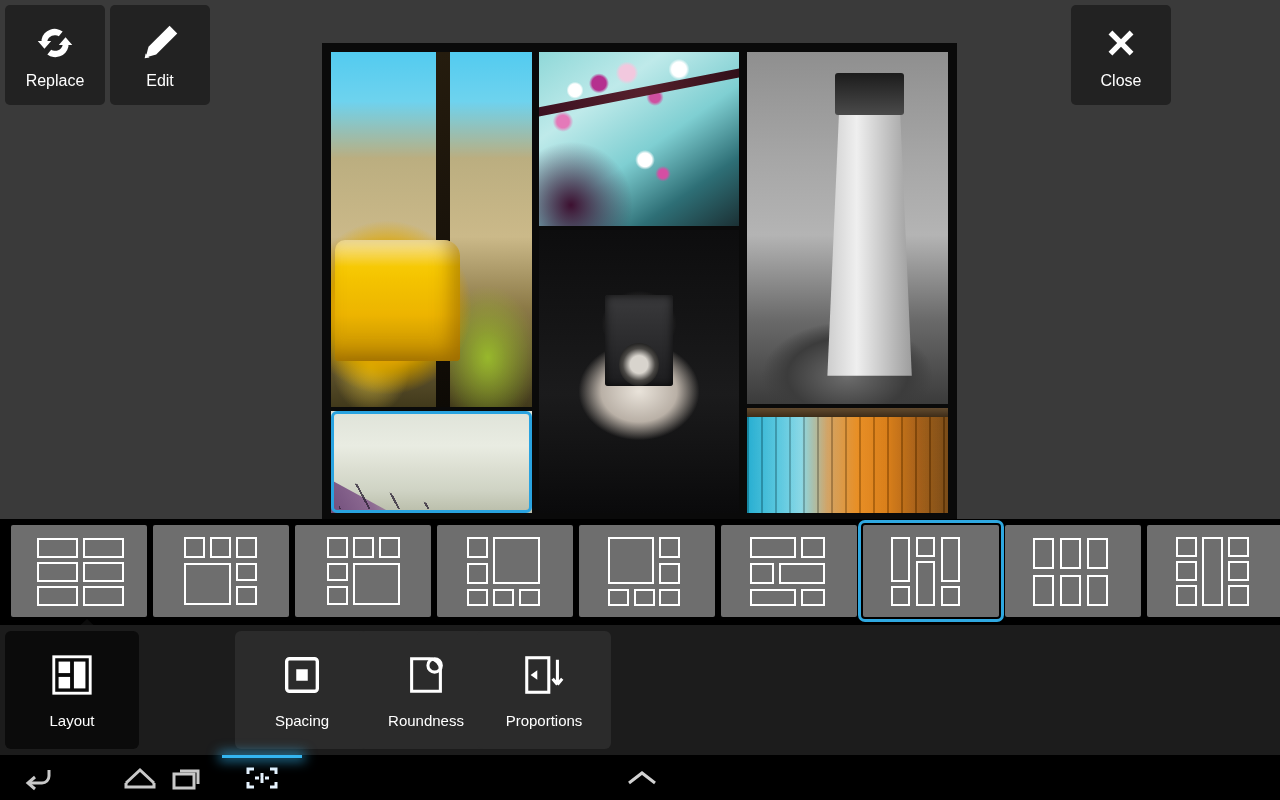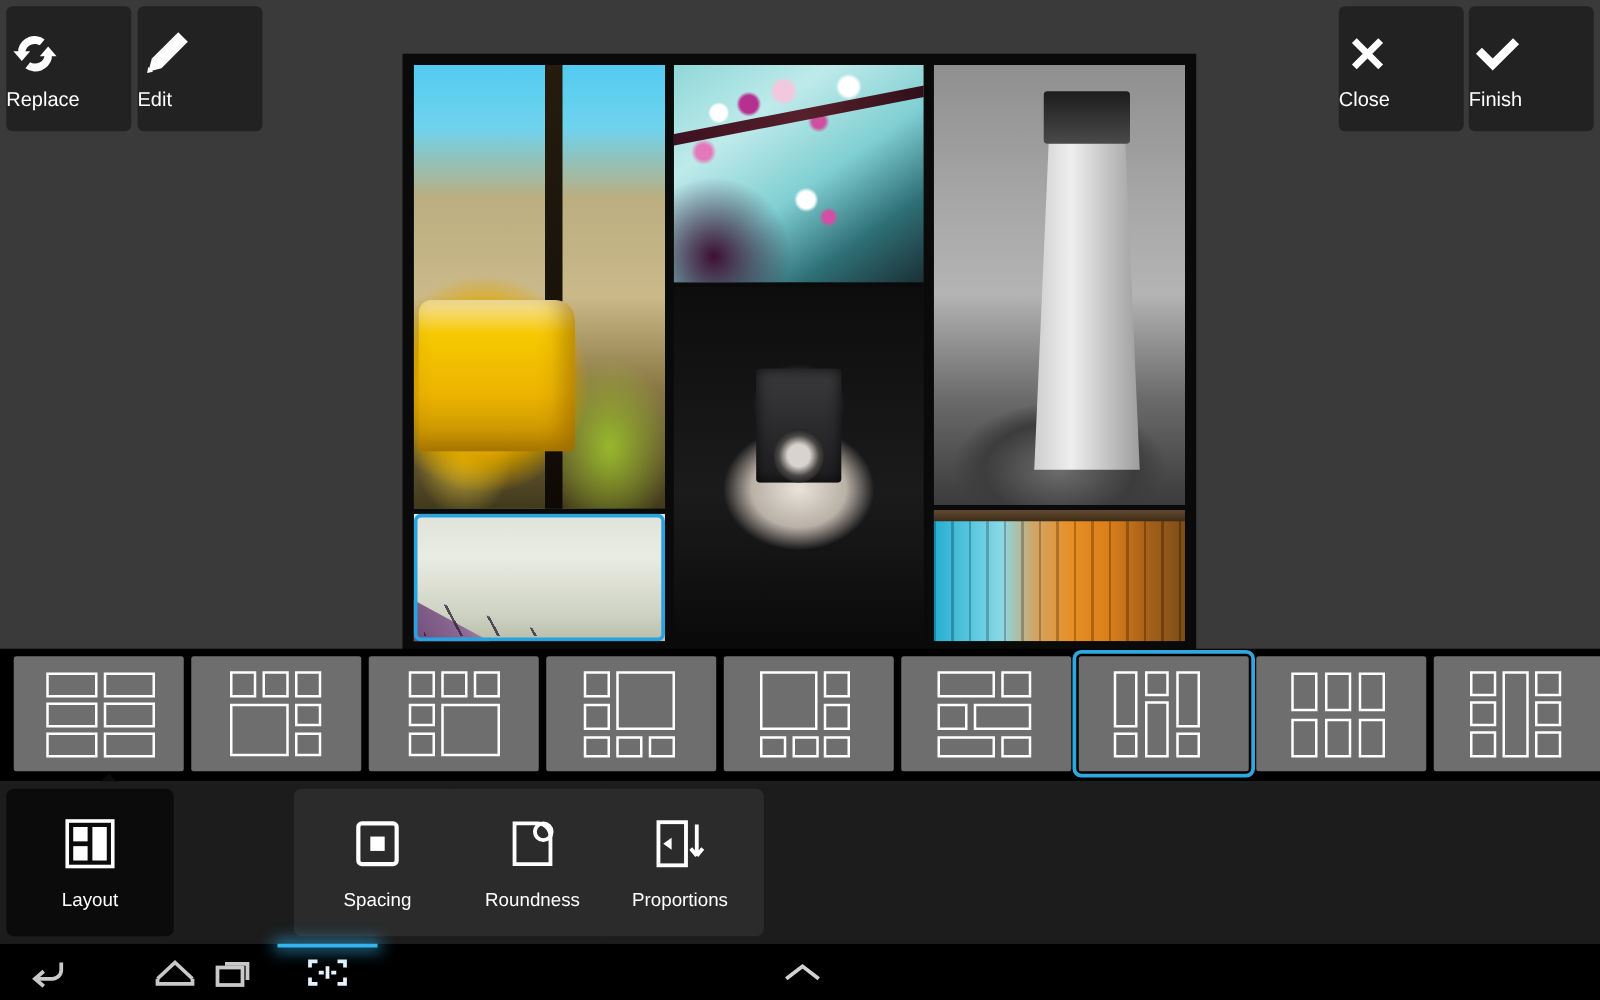--- a/index.html
+++ b/index.html
@@ -8,21 +8,21 @@
     background:#3a3a3a;
     font-family:"Liberation Sans", sans-serif;
     -webkit-font-smoothing:antialiased;
   }
   #app { position:relative; width:1280px; height:800px; background:#3a3a3a; }
 
   
   .tool-btn{
     position:absolute; width:100px; height:100px; top:5px;
     background:#222222; border-radius:5px;
-    display:flex; flex-direction:column; justify-content:center;
+    display:flex; flex-direction:column; align-items:center; justify-content:center;
     cursor:pointer;
   }
   .tool-btn .ico{ width:46px; height:46px; display:block; margin-bottom:6px; }
   .tool-btn .lbl{ color:#ffffff; font-size:16px; line-height:18px; }
   #btn-replace{ left:5px; }
   #btn-edit{ left:110px; }
   #btn-close{ left:1071px; }
   #btn-finish{ left:1175px; }
 
   
@@ -202,26 +202,20 @@
     <span class="lbl">Edit</span>
   </div>
 
   <div class="tool-btn" id="btn-close">
     <svg class="ico" viewBox="0 0 48 48">
       <path fill="#fff" d="M11 15l4-4 9 9 9-9 4 4-9 9 9 9-4 4-9-9-9 9-4-4 9-9z"></path>
     </svg>
     <span class="lbl">Close</span>
   </div>
 
-  <div class="tool-btn" id="btn-finish">
-    <svg class="ico" viewBox="0 0 48 48">
-      <path fill="#fff" d="M6 24l5-5 9 9 17-17 5 5-22 22z"></path>
-    </svg>
-    <span class="lbl">Finish</span>
-  </div>
 
   <div id="collage">
 
     <div class="cell" style="left:9px; top:9px; width:201px; height:355px;">
       <div class="photo p-van"></div>
     </div>
     <div class="cell selected" style="left:9px; top:368px; width:201px; height:102px;">
       <div class="photo p-beach"></div>
     </div>
 

